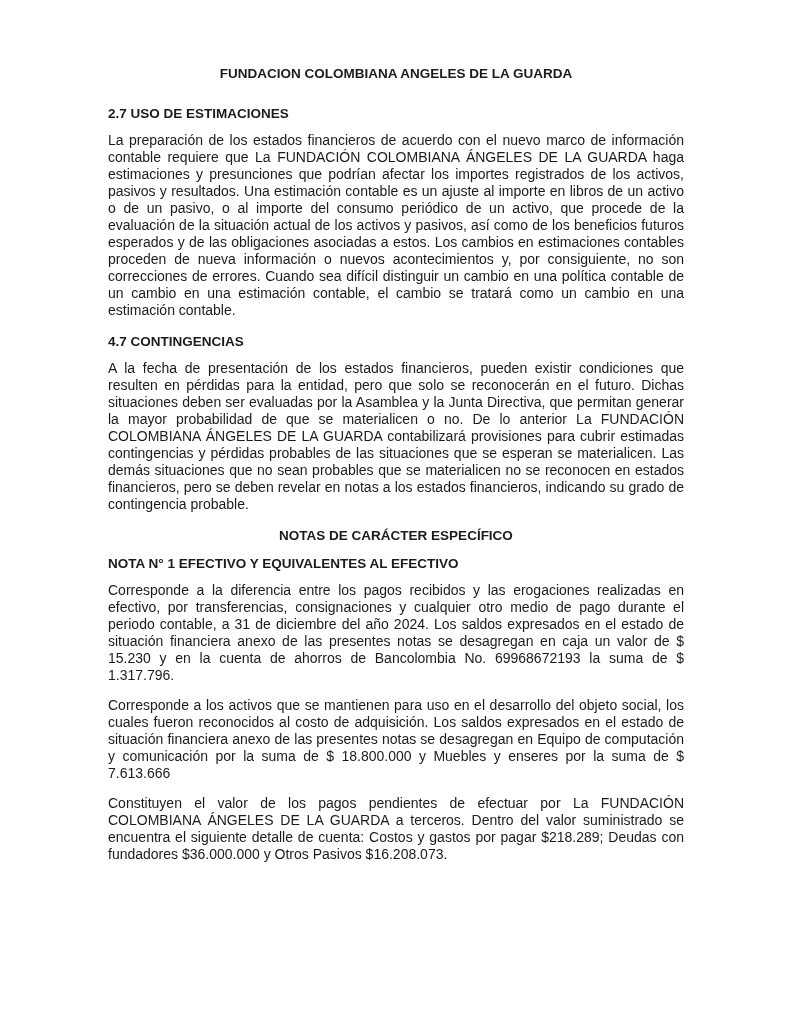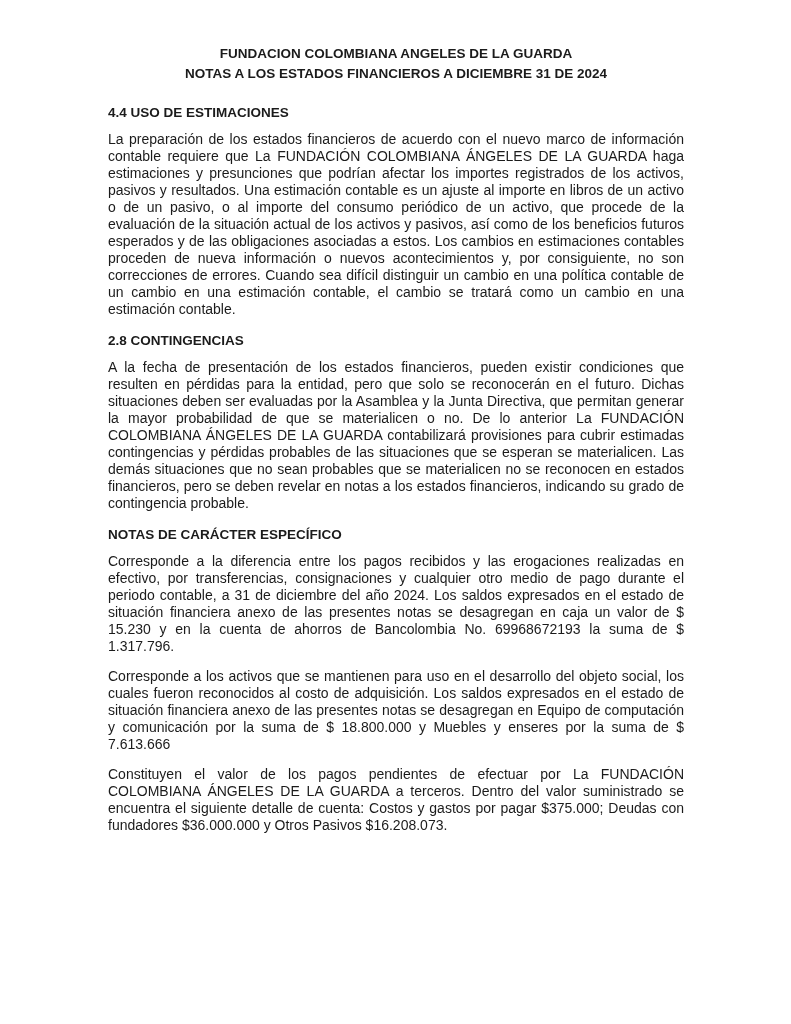--- a/index.html
+++ b/index.html
@@ -6,81 +6,81 @@
     margin: 0;
     padding: 0;
     background: #ffffff;
   }
   .page {
     position: relative;
     width: 791px;
     height: 1024px;
     background: #ffffff;
     box-sizing: border-box;
-    padding: 44px 107px 40px 108px;
+    padding: 64px 107px 40px 108px;
     font-family: "Liberation Sans", sans-serif;
     color: #1b1b1b;
     overflow: hidden;
   }
   .doc-header {
     text-align: center;
     font-weight: bold;
     font-size: 13.5px;
     line-height: 19.5px;
     margin-bottom: 20px;
   }
   .doc-header div { white-space: nowrap; }
   .section { margin: 0; }
   .section-heading {
     font-weight: bold;
     font-size: 13.5px;
     line-height: 19px;
     margin: 0 0 9px 0;
   }
   .section-heading.centered {
-    text-align: left;
+    text-align: center;
   }
   .section-body {
     font-size: 14px;
     line-height: 17px;
     text-align: justify;
     margin: 0 0 13px 0;
   }
   .section-body:empty { display: none; }
 </style>
 </head>
 <body>
 
 <div class="page">
 
   <div class="doc-header">
     <div>FUNDACION COLOMBIANA ANGELES DE LA GUARDA</div>
-    <div>NOTAS A LOS ESTADOS FINANCIEROS A DICIEMBRE 31 DE 2024</div>
   </div>
 
   <div class="section">
-    <p class="section-heading">4.4 USO DE ESTIMACIONES</p>
+    <p class="section-heading">2.7 USO DE ESTIMACIONES</p>
     <p class="section-body">La preparación de los estados financieros de acuerdo con el nuevo marco de información contable requiere que La FUNDACIÓN COLOMBIANA ÁNGELES DE LA GUARDA haga estimaciones y presunciones que podrían afectar los importes registrados de los activos, pasivos y resultados. Una estimación contable es un ajuste al importe en libros de un activo o de un pasivo, o al importe del consumo periódico de un activo, que procede de la evaluación de la situación actual de los activos y pasivos, así como de los beneficios futuros esperados y de las obligaciones asociadas a estos. Los cambios en estimaciones contables proceden de nueva información o nuevos acontecimientos y, por consiguiente, no son correcciones de errores. Cuando sea difícil distinguir un cambio en una política contable de un cambio en una estimación contable, el cambio se tratará como un cambio en una estimación contable.</p>
   </div>
 
   <div class="section">
-    <p class="section-heading">2.8 CONTINGENCIAS</p>
+    <p class="section-heading">4.7 CONTINGENCIAS</p>
     <p class="section-body">A la fecha de presentación de los estados financieros, pueden existir condiciones que resulten en pérdidas para la entidad, pero que solo se reconocerán en el futuro. Dichas situaciones deben ser evaluadas por la Asamblea y la Junta Directiva, que permitan generar la mayor probabilidad de que se materialicen o no. De lo anterior La FUNDACIÓN COLOMBIANA ÁNGELES DE LA GUARDA contabilizará provisiones para cubrir estimadas contingencias y pérdidas probables de las situaciones que se esperan se materialicen. Las demás situaciones que no sean probables que se materialicen no se reconocen en estados financieros, pero se deben revelar en notas a los estados financieros, indicando su grado de contingencia probable.</p>
   </div>
 
   <div class="section">
     <p class="section-heading centered">NOTAS DE CARÁCTER ESPECÍFICO</p>
 
   </div>
 
   <div class="section">
+    <p class="section-heading">NOTA N° 1 EFECTIVO Y EQUIVALENTES AL EFECTIVO</p>
     <p class="section-body">Corresponde a la diferencia entre los pagos recibidos y las erogaciones realizadas en efectivo, por transferencias, consignaciones y cualquier otro medio de pago durante el periodo contable, a 31 de diciembre del año 2024. Los saldos expresados en el estado de situación financiera anexo de las presentes notas se desagregan en caja un valor de $ 15.230 y en la cuenta de ahorros de Bancolombia No. 69968672193 la suma de $ 1.317.796.</p>
   </div>
 
   <div class="section">
     <p class="section-body">Corresponde a los activos que se mantienen para uso en el desarrollo del objeto social, los cuales fueron reconocidos al costo de adquisición. Los saldos expresados en el estado de situación financiera anexo de las presentes notas se desagregan en Equipo de computación y comunicación por la suma de $ 18.800.000 y Muebles y enseres por la suma de $ 7.613.666</p>
   </div>
 
   <div class="section">
-    <p class="section-body">Constituyen el valor de los pagos pendientes de efectuar por La FUNDACIÓN COLOMBIANA ÁNGELES DE LA GUARDA a terceros. Dentro del valor suministrado se encuentra el siguiente detalle de cuenta: Costos y gastos por pagar $375.000; Deudas con fundadores $36.000.000 y Otros Pasivos $16.208.073.</p>
+    <p class="section-body">Constituyen el valor de los pagos pendientes de efectuar por La FUNDACIÓN COLOMBIANA ÁNGELES DE LA GUARDA a terceros. Dentro del valor suministrado se encuentra el siguiente detalle de cuenta: Costos y gastos por pagar $218.289; Deudas con fundadores $36.000.000 y Otros Pasivos $16.208.073.</p>
   </div>
 
 </div>
 
 </body></html>

